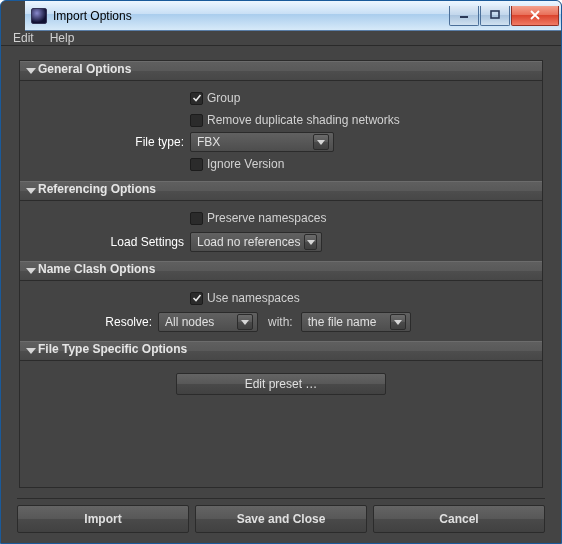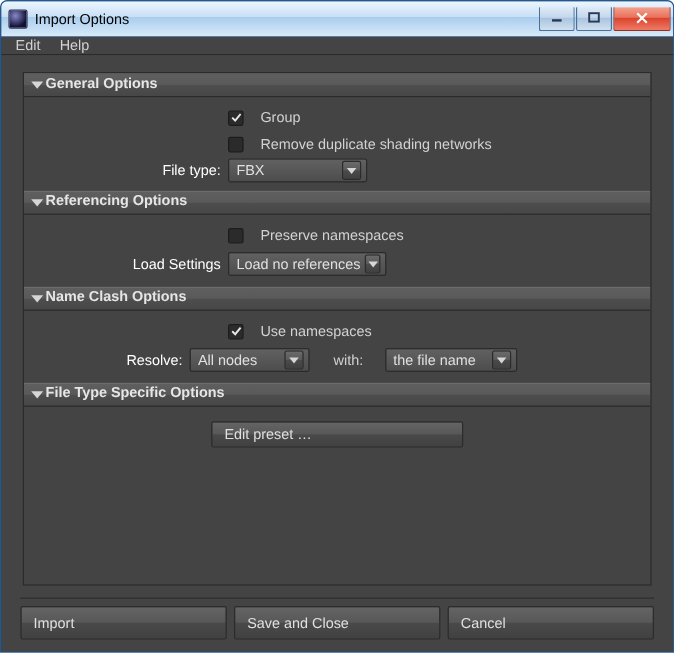--- a/index.html
+++ b/index.html
@@ -14,20 +14,21 @@
     overflow: hidden;
   }
 
   
   .titlebar {
     height: 30px;
     background: linear-gradient(to bottom, #edf6ff 0%, #c8dff5 45%, #aacded 46%, #d7eaf9 100%);
     display: flex; align-items: center;
     padding: 0 0 0 6px;
     border-bottom: 1px solid #5a7ea7;
+    margin-left: 24px;
   }
   .titlebar .app-icon {
     width: 16px; height: 16px;
     background: radial-gradient(circle at 35% 30%, #88c, #113 70%);
     border-radius: 2px;
     border: 1px solid #335;
     margin-right: 6px;
   }
   .titlebar .title { font-size: 12px; color: #000; flex: 1; }
   .titlebar .win-btns { display: flex; height: 20px; margin-right: 2px; }
@@ -98,21 +99,21 @@
     height: 22px;
     font-size: 12px; color: #d2d2d2;
     padding-left: 20px;
   }
   .label-col {
     width: 150px;
     text-align: right;
     padding-right: 6px;
     color: #ffffff;
   }
-  .ctrl-col { display: flex; align-items: center; gap: 14px; }
+  .ctrl-col { display: flex; align-items: center; gap: 4px; }
 
   .checkbox {
     width: 13px; height: 13px;
     border: 1px solid #1c1c1c;
     background: #2b2b2b;
     border-radius: 2px;
     display: inline-flex; align-items: center; justify-content: center;
     flex: none;
   }
   .checkbox.checked svg { display:block; }
@@ -144,35 +145,36 @@
     border-top: 5px solid #d6d6d6;
   }
 
   .edit-preset-row { justify-content: center; padding: 6px 0; height: auto; }
   .button {
     height: 22px;
     background: linear-gradient(to bottom, #646464 0%, #585858 48%, #494949 52%, #414141 100%);
     border: 1px solid #2b2b2b;
     border-radius: 2px;
     color: #e0e0e0; font-size: 12px;
-    display: flex; align-items: center; justify-content: flex-start;
+    display: flex; align-items: center; justify-content: center;
     padding: 0 10px;
   }
 
   
   .footer {
     height: 44px;
     background: #444;
     display: flex; align-items: center;
     padding: 8px 16px 12px 16px;
     gap: 6px;
   }
   .footer .button {
     flex: 1;
     height: 28px;
+    font-weight: bold;
   }
   .footer-top-sep { height:1px; background:#2b2b2b; margin: 0 16px; }
 </style>
 </head>
 <body>
 
 <div class="window">
 
   <div class="titlebar">
     <span class="app-icon"></span>
@@ -225,26 +227,35 @@
           <div class="ctrl-col">
             <span class="checkbox">
               
             </span>
             <span>Remove duplicate shading networks</span>
           </div>
         </div>
         <div class="row">
           <div class="label-col">File type:</div>
           <div class="ctrl-col">
-            <div class="select" style="width:116px">
+            <div class="select" style="width:144px">
               <span class="sel-text">FBX</span>
               <span class="sel-btn">
                   <span class="tri-sm"></span>
                 </span>
             </div>
+          </div>
+        </div>
+        <div class="row">
+          <div class="label-col"></div>
+          <div class="ctrl-col">
+            <span class="checkbox">
+              
+            </span>
+            <span>Ignore Version</span>
           </div>
         </div>
       </div>
 
       <div class="section-header">
         <span class="tri"></span>
         <span>Referencing Options</span>
       </div>
       <div class="section-body">
         <div class="row">

